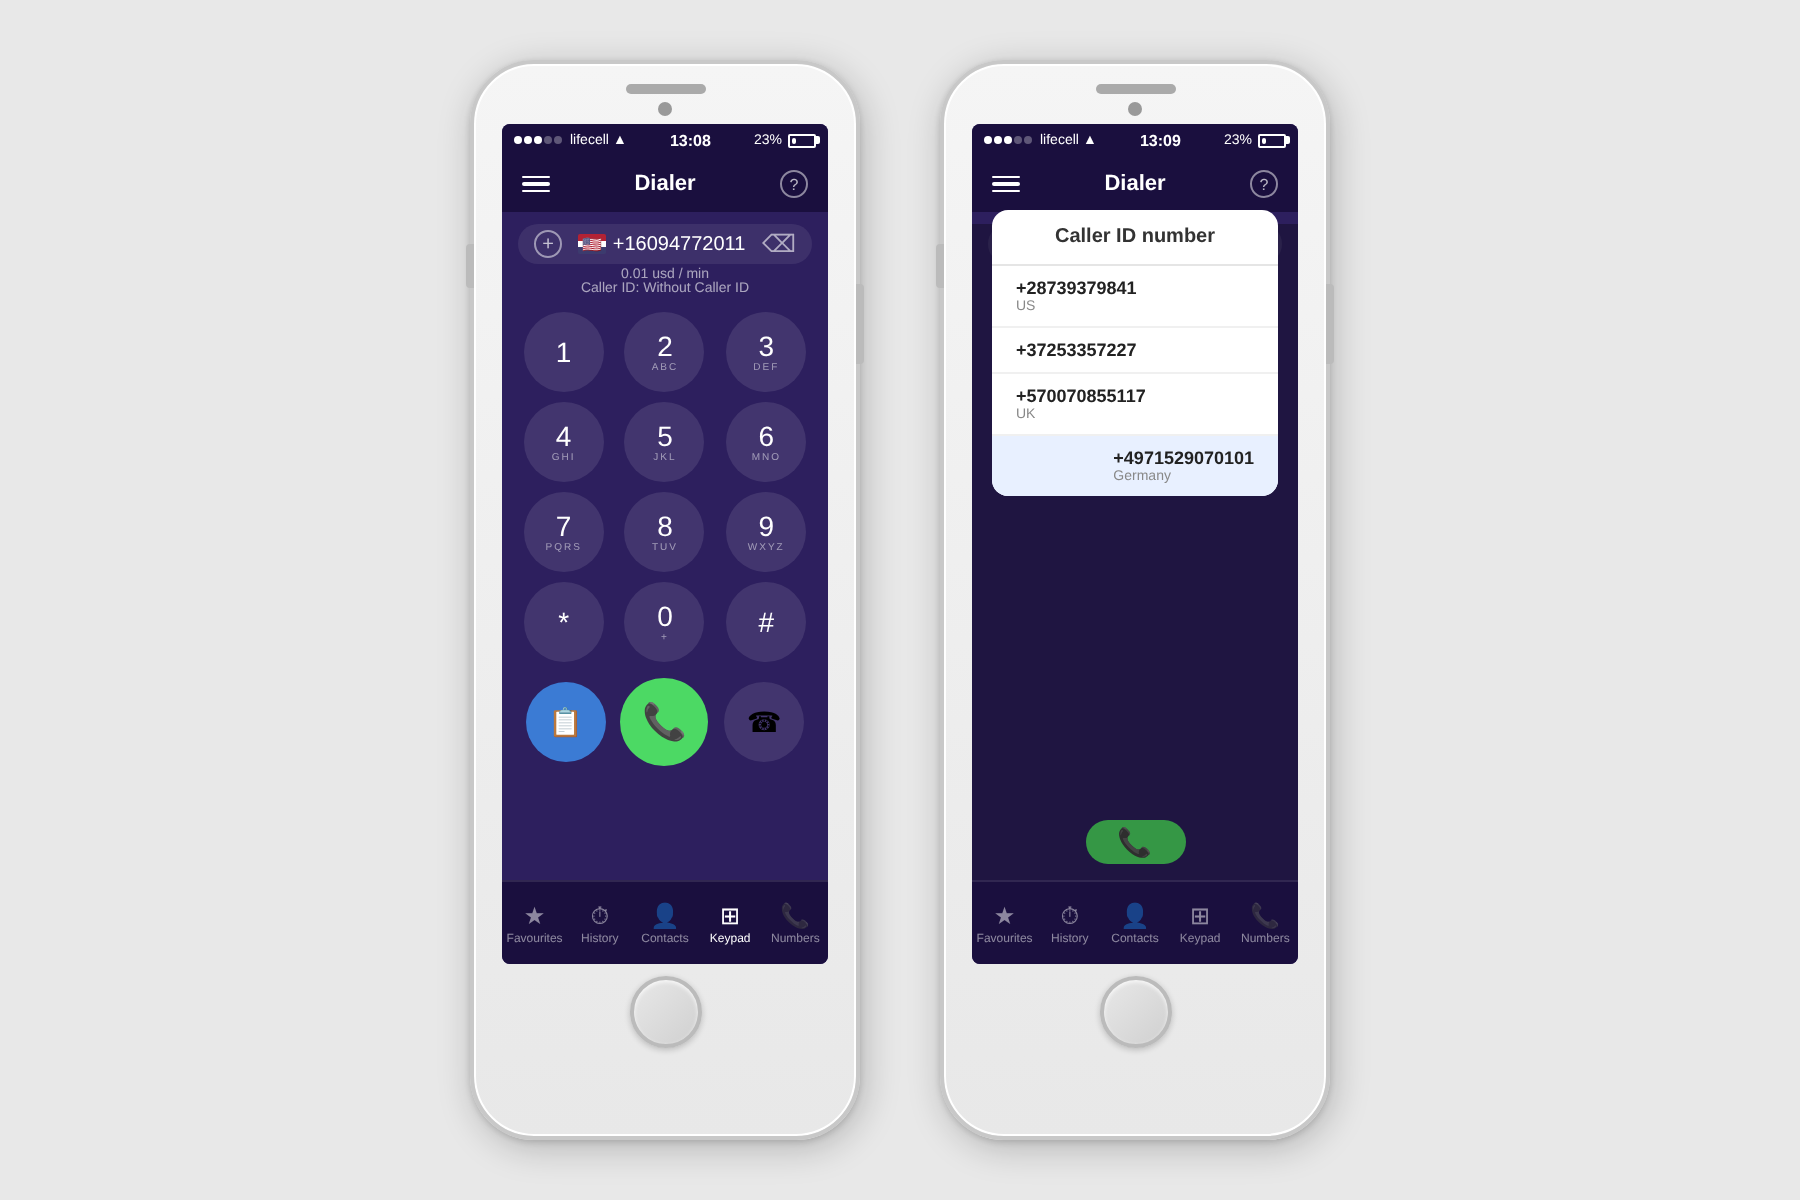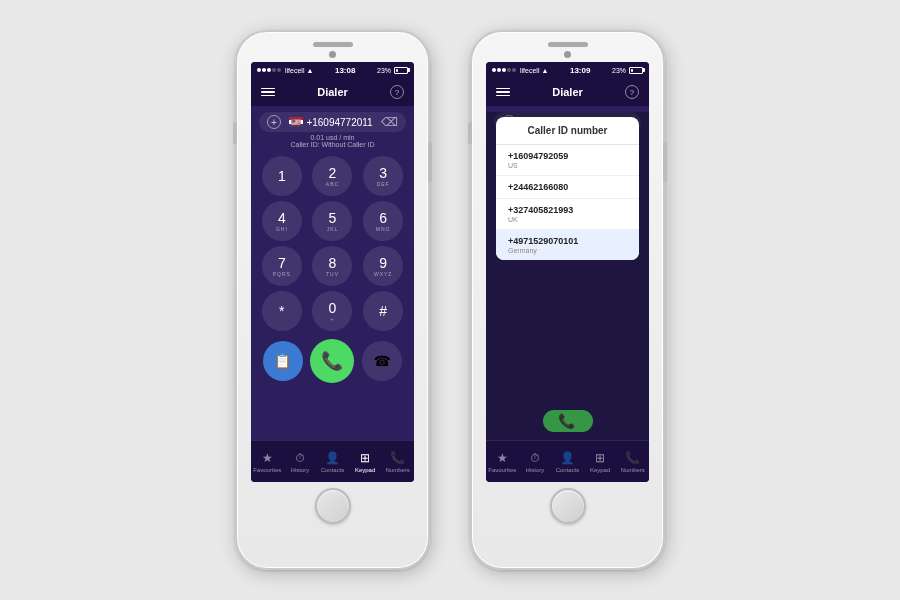--- a/index.html
+++ b/index.html
@@ -318,21 +318,21 @@
       top: 50px;
       left: 0;
       right: 0;
       bottom: 42px;
       background: rgba(0,0,0,0.3);
       z-index: 5;
     }
 
     .caller-id-modal {
       position: absolute;
-      top: 55px;
+      top: 43px;
       left: 10px;
       right: 10px;
       background: #fff;
       border-radius: 8px;
       z-index: 10;
       overflow: hidden;
     }
 
     .modal-header {
       padding: 8px 12px;
@@ -345,21 +345,21 @@
 
     .modal-item {
       padding: 6px 12px;
       border-bottom: 1px solid #f0f0f0;
       display: flex;
       align-items: center;
       justify-content: space-between;
       cursor: pointer;
     }
 
-    .modal-item:last-child { border-bottom: none; }
+    .modal-item:last-child { border-bottom: none; justify-content: flex-end; }
 
     .modal-item-left { display: flex; flex-direction: column; }
     .modal-item-name { font-size: 9px; font-weight: 600; color: #222; }
     .modal-item-sub { font-size: 7px; color: #888; margin-top: 1px; }
 
     .check-icon {
       width: 14px;
       height: 14px;
       background: #4cd964;
       border-radius: 50%;
@@ -579,35 +579,35 @@
     </div>
 
     <div class="modal-overlay"></div>
 
     <div class="caller-id-modal">
       <div class="modal-header">Caller ID number</div>
 
 
       <div class="modal-item">
         <div class="modal-item-left">
-          <span class="modal-item-name">+16094792059</span>
+          <span class="modal-item-name">+28739379841</span>
           <span class="modal-item-sub">US</span>
         </div>
       </div>
 
       <div class="modal-item">
         <div class="modal-item-left">
-          <span class="modal-item-name">+24462166080</span>
+          <span class="modal-item-name">+37253357227</span>
         </div>
       </div>
 
 
       <div class="modal-item">
         <div class="modal-item-left">
-          <span class="modal-item-name">+327405821993</span>
+          <span class="modal-item-name">+570070855117</span>
           <span class="modal-item-sub">UK</span>
         </div>
       </div>
 
       <div class="modal-item" style="background:#e8f0ff;">
         <div class="modal-item-left">
           <span class="modal-item-name">+4971529070101</span>
           <span class="modal-item-sub">Germany</span>
         </div>
       </div>

